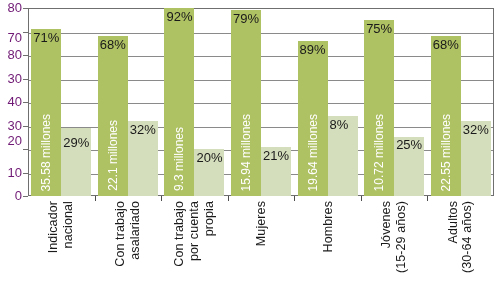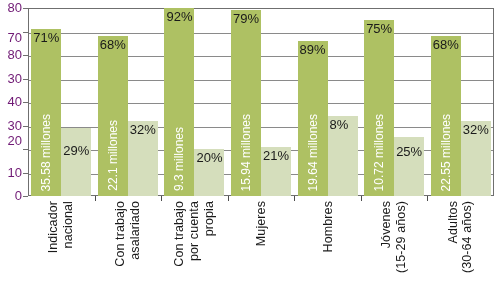--- a/index.html
+++ b/index.html
@@ -159,21 +159,21 @@
       </div>
   </div>
 
   <div class="bars-layer" id="bars-layer">
       <div class="bar dark" style="left: 3.28571px; width: 30px; height: 166.85px;"></div>
       <div class="bar-top-label" style="left: 5.28571px; top: 23.15px; position: absolute;">71%</div>
       <div style="position: absolute; left: 3.28571px; width: 30px; bottom: 5px; height: 156.85px; display: flex; align-items: flex-end; justify-content: center; overflow: hidden;">
         <span style="writing-mode: vertical-rl; transform: rotate(180deg); font-size: 12px; color: rgb(255, 255, 255); white-space: nowrap; line-height: 1;">35.58 millones</span>
       </div>
       <div class="bar light" style="left: 33.2857px; width: 30px; height: 68.15px;"></div>
-      <div class="bar-top-label" style="left: 35.2857px; top: 136px; position: absolute;">29%</div>
+      <div class="bar-top-label" style="left: 35.2857px; top: 128px; position: absolute;">29%</div>
       <div class="bar dark" style="left: 69.8571px; width: 30px; height: 159.8px;"></div>
       <div class="bar-top-label" style="left: 71.8571px; top: 30.2px; position: absolute;">68%</div>
       <div style="position: absolute; left: 69.8571px; width: 30px; bottom: 5px; height: 149.8px; display: flex; align-items: flex-end; justify-content: center; overflow: hidden;">
         <span style="writing-mode: vertical-rl; transform: rotate(180deg); font-size: 12px; color: rgb(255, 255, 255); white-space: nowrap; line-height: 1;">22.1 millones</span>
       </div>
       <div class="bar light" style="left: 99.8571px; width: 30px; height: 75.2px;"></div>
       <div class="bar-top-label" style="left: 101.857px; top: 114.8px; position: absolute;">32%</div>
       <div class="bar dark" style="left: 136.429px; width: 30px; height: 188px;"></div>
       <div class="bar-top-label" style="left: 138.429px; top: 2px; position: absolute;">92%</div>
       <div style="position: absolute; left: 136.429px; width: 30px; bottom: 5px; height: 178px; display: flex; align-items: flex-end; justify-content: center; overflow: hidden;">
@@ -194,21 +194,21 @@
         <span style="writing-mode: vertical-rl; transform: rotate(180deg); font-size: 12px; color: rgb(255, 255, 255); white-space: nowrap; line-height: 1;">19.64 millones</span>
       </div>
       <div class="bar light" style="left: 299.571px; width: 30px; height: 79.9px;"></div>
       <div class="bar-top-label" style="left: 301.571px; top: 110.1px; position: absolute;">8%</div>
       <div class="bar dark" style="left: 336.143px; width: 30px; height: 176.25px;"></div>
       <div class="bar-top-label" style="left: 338.143px; top: 13.75px; position: absolute;">75%</div>
       <div style="position: absolute; left: 336.143px; width: 30px; bottom: 5px; height: 166.25px; display: flex; align-items: flex-end; justify-content: center; overflow: hidden;">
         <span style="writing-mode: vertical-rl; transform: rotate(180deg); font-size: 12px; color: rgb(255, 255, 255); white-space: nowrap; line-height: 1;">10.72 millones</span>
       </div>
       <div class="bar light" style="left: 366.143px; width: 30px; height: 58.75px;"></div>
-      <div class="bar-top-label" style="left: 368.143px; top: 137px; position: absolute;">25%</div>
+      <div class="bar-top-label" style="left: 368.143px; top: 130px; position: absolute;">25%</div>
       <div class="bar dark" style="left: 402.714px; width: 30px; height: 159.8px;"></div>
       <div class="bar-top-label" style="left: 404.714px; top: 30.2px; position: absolute;">68%</div>
       <div style="position: absolute; left: 402.714px; width: 30px; bottom: 5px; height: 149.8px; display: flex; align-items: flex-end; justify-content: center; overflow: hidden;">
         <span style="writing-mode: vertical-rl; transform: rotate(180deg); font-size: 12px; color: rgb(255, 255, 255); white-space: nowrap; line-height: 1;">22.55 millones</span>
       </div>
       <div class="bar light" style="left: 432.714px; width: 30px; height: 75.2px;"></div>
       <div class="bar-top-label" style="left: 434.714px; top: 114.8px; position: absolute;">32%</div>
     </div>
 
   <div id="tickmarks-layer" style="position:absolute;left:28px;top:8px;width:466px;height:188px;">

